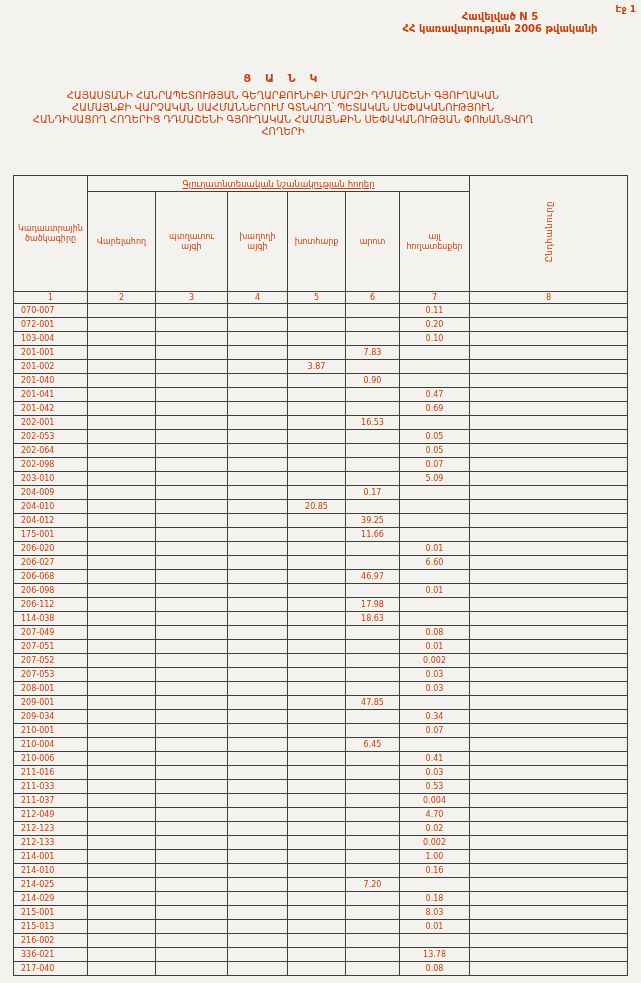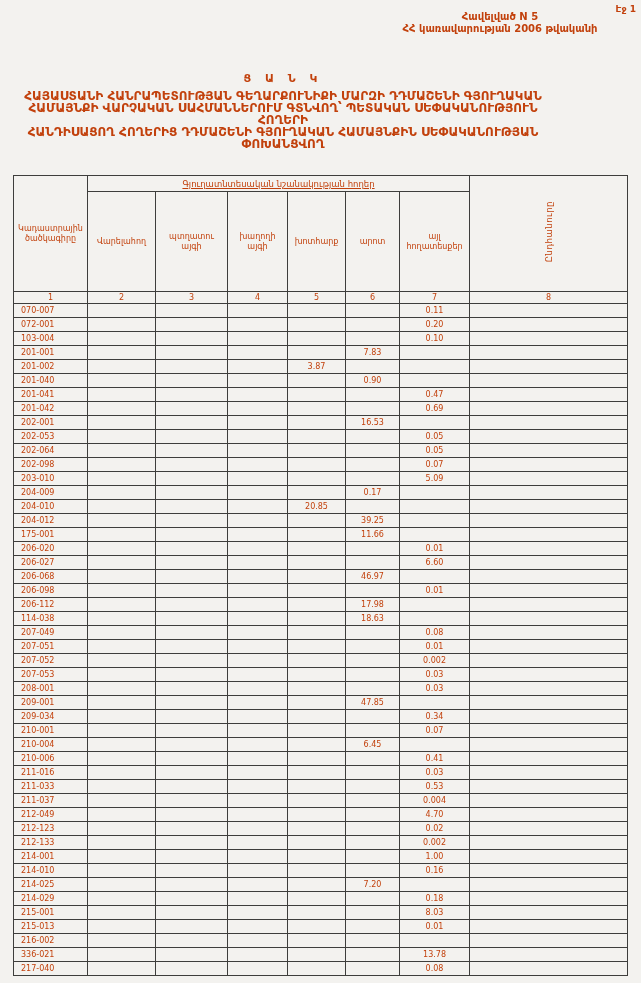--- a/index.html
+++ b/index.html
@@ -27,21 +27,21 @@
   }
   .title-block {
     position: absolute; top: 72px; left: 0; width: 566px;
     text-align: center;
   }
   .title-heading {
     font-size: 11px; font-weight: bold; letter-spacing: 5px;
     margin-bottom: 5px;
   }
   .title-line {
-    font-size: 12px; font-weight: bold; line-height: 12px;
+    font-size: 10px; font-weight: normal; line-height: 12px;
     padding: 0 14px;
   }
   table.land-table {
     position: absolute; top: 175px; left: 13px;
     width: 614px;
     border-collapse: collapse;
     table-layout: fixed;
   }
   .land-table th, .land-table td {
     border: 1px solid #3e3e3c;
@@ -92,22 +92,22 @@
 
   <div class="annex-block">
     <div>Հավելված N 5</div>
     <div>ՀՀ կառավարության 2006 թվականի</div>
   </div>
 
   <div class="title-block">
     <div class="title-heading">Ց Ա Ն Կ</div>
     <div class="title-line">ՀԱՅԱՍՏԱՆԻ ՀԱՆՐԱՊԵՏՈՒԹՅԱՆ ԳԵՂԱՐՔՈՒՆԻՔԻ ՄԱՐԶԻ ԴԴՄԱՇԵՆԻ ԳՅՈՒՂԱԿԱՆ</div>
     <div class="title-line">ՀԱՄԱՅՆՔԻ ՎԱՐՉԱԿԱՆ ՍԱՀՄԱՆՆԵՐՈՒՄ ԳՏՆՎՈՂ՝ ՊԵՏԱԿԱՆ ՍԵՓԱԿԱՆՈՒԹՅՈՒՆ</div>
+    <div class="title-line">ՀԱՆԴԻՍԱՑՈՂ ՀՈՂԵՐԻՑ ԴԴՄԱՇԵՆԻ ԳՅՈՒՂԱԿԱՆ ՀԱՄԱՅՆՔԻՆ ՍԵՓԱԿԱՆՈՒԹՅԱՆ ՓՈԽԱՆՑՎՈՂ</div>
     <div class="title-line">ՀՈՂԵՐԻ</div>
-    <div class="title-line">ՀԱՆԴԻՍԱՑՈՂ ՀՈՂԵՐԻՑ ԴԴՄԱՇԵՆԻ ԳՅՈՒՂԱԿԱՆ ՀԱՄԱՅՆՔԻՆ ՍԵՓԱԿԱՆՈՒԹՅԱՆ ՓՈԽԱՆՑՎՈՂ</div>
   </div>
 
   <table class="land-table">
     <colgroup>
       <col style="width:74px">
       <col style="width:68px">
       <col style="width:72px">
       <col style="width:60px">
       <col style="width:58px">
       <col style="width:54px">

